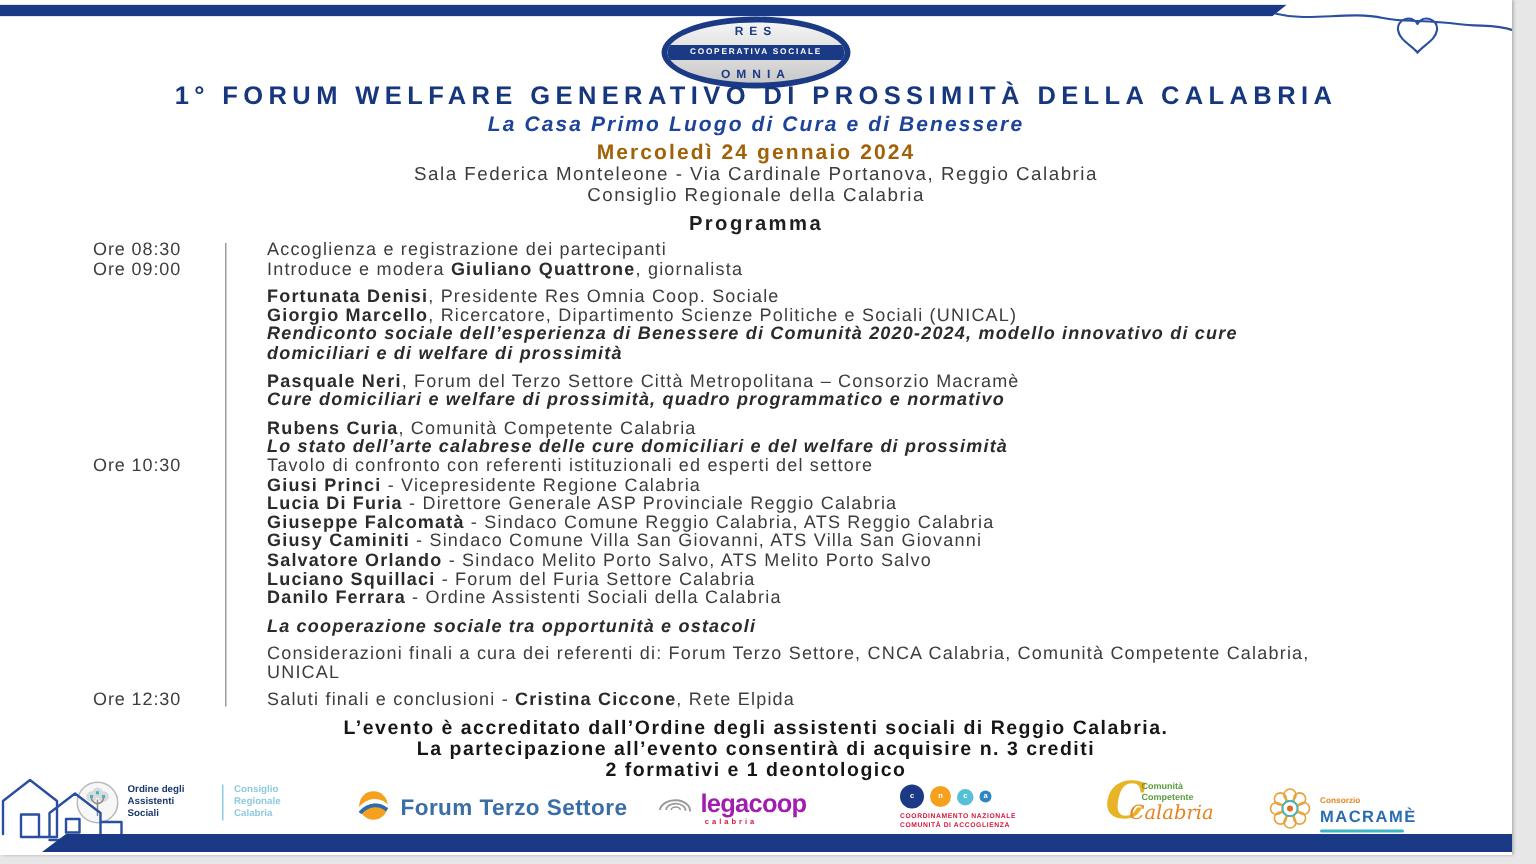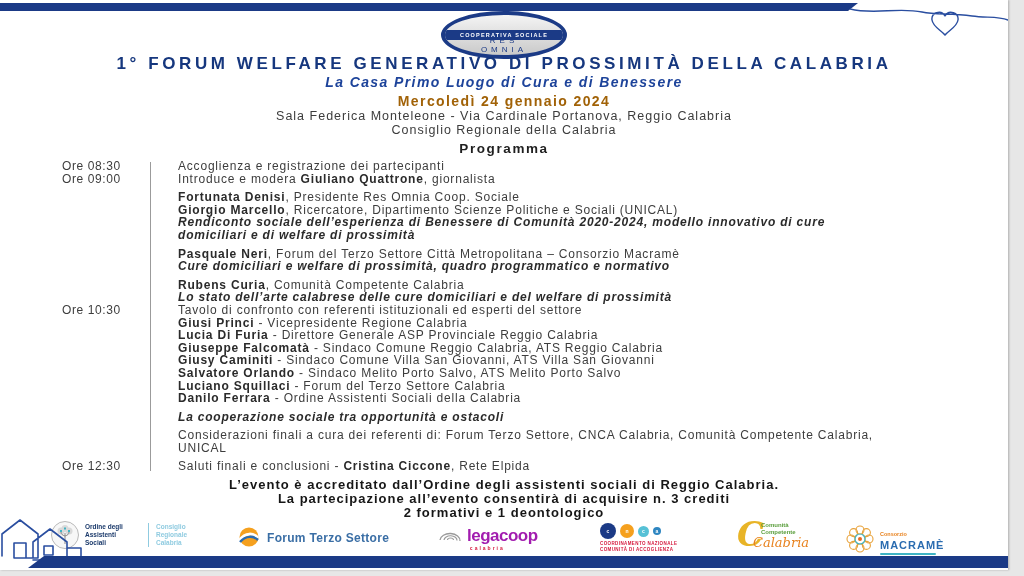--- a/index.html
+++ b/index.html
@@ -27,21 +27,21 @@
   .houses{position:absolute;left:0px;top:496px;}
 
   
   .logo{position:absolute;left:0;right:0;top:11px;display:flex;justify-content:center;}
   .logo-oval{
     position:relative;width:118px;height:40px;border:4px solid #1b3a86;border-radius:50%;
     background:linear-gradient(180deg,#f4f4f4,#c9c9c9);overflow:hidden;
   }
   .logo-res,.logo-omnia{
     position:absolute;left:0;right:0;text-align:center;
-    font-size:8px;font-weight:normal;color:#1b3a86;letter-spacing:4px;margin-top:20px;
+    font-size:8px;font-weight:bold;color:#1b3a86;letter-spacing:4px;
   }
   .logo-res{top:1px;}
   .logo-omnia{bottom:1px;}
   .logo-band{
     position:absolute;left:0;right:0;top:15px;height:10px;background:#1b3a86;
     color:#fff;font-size:5.5px;font-weight:bold;letter-spacing:1.2px;
     text-align:center;line-height:10px;
   }
   .title{
     position:absolute;left:0;right:0;top:54px;margin:0;text-align:center;
@@ -84,21 +84,21 @@
     font-size:13px;font-weight:bold;color:#161616;letter-spacing:1px;line-height:14px;
   }
 
   
   .flogo{position:absolute;top:520px;display:flex;align-items:center;}
   .oas{left:50px;}
   .oas-text{margin-left:5px;font-size:6.5px;line-height:8px;font-weight:bold;color:#1b3a6b;}
   .crc{left:148px;top:523px;border-left:1px solid #8fcbe0;padding-left:7px;
        font-size:6.5px;line-height:8px;font-weight:bold;color:#8fcbe0;display:block;}
   .fts{left:237px;top:526px;}
-  .fts-label{margin-left:6px;font-size:12px;font-weight:bold;color:#3a6ea5;letter-spacing:0.3px;}
+  .fts-label{margin-left:6px;font-size:15px;font-weight:bold;color:#3a6ea5;letter-spacing:0.3px;}
   .lgc{left:437px;top:526px;display:block;}
   .lgc-row{display:flex;align-items:center;}
   .lgc-label{margin-left:4px;font-size:17px;font-weight:bold;color:#a21caf;letter-spacing:-0.5px;}
   .lgc-sub{text-align:center;font-size:5px;font-weight:bold;color:#d5173c;letter-spacing:2px;margin-top:-1px;}
   .cnca{left:600px;top:523px;display:block;}
   .cnca-dots{display:flex;align-items:center;gap:4px;}
   .cnca-dot{border-radius:50%;color:#fff;font-size:5px;font-weight:bold;display:flex;align-items:center;justify-content:center;}
   .cnca-text{font-size:4.5px;font-weight:bold;color:#d5173c;letter-spacing:0.4px;line-height:5.5px;margin-top:2px;}
   .ccc{left:737px;top:518px;display:block;position:absolute;width:90px;height:40px;}
   .cc-c{position:absolute;left:0;top:-4px;font-family:"DejaVu Serif","Liberation Serif",serif;
@@ -200,21 +200,21 @@
         <div class="prog-row">
           <div class="prog-time"></div>
           <div class="prog-content"><span class="b">Giusy Caminiti</span><span> - Sindaco Comune Villa San Giovanni, ATS Villa San Giovanni</span></div>
         </div>
         <div class="prog-row">
           <div class="prog-time"></div>
           <div class="prog-content"><span class="b">Salvatore Orlando</span><span> - Sindaco Melito Porto Salvo, ATS Melito Porto Salvo</span></div>
         </div>
         <div class="prog-row">
           <div class="prog-time"></div>
-          <div class="prog-content"><span class="b">Luciano Squillaci</span><span> - Forum del Terzo Settore Calabria</span></div>
+          <div class="prog-content"><span class="b">Luciano Squillaci</span><span> - Forum del Furia Settore Calabria</span></div>
         </div>
         <div class="prog-row">
           <div class="prog-time"></div>
           <div class="prog-content"><span class="b">Danilo Ferrara</span><span> - Ordine Assistenti Sociali della Calabria</span></div>
         </div>
         <div class="prog-gap"></div>
         <div class="prog-row">
           <div class="prog-time"></div>
           <div class="prog-content"><span class="b i">La cooperazione sociale tra opportunità e ostacoli</span></div>
         </div>

